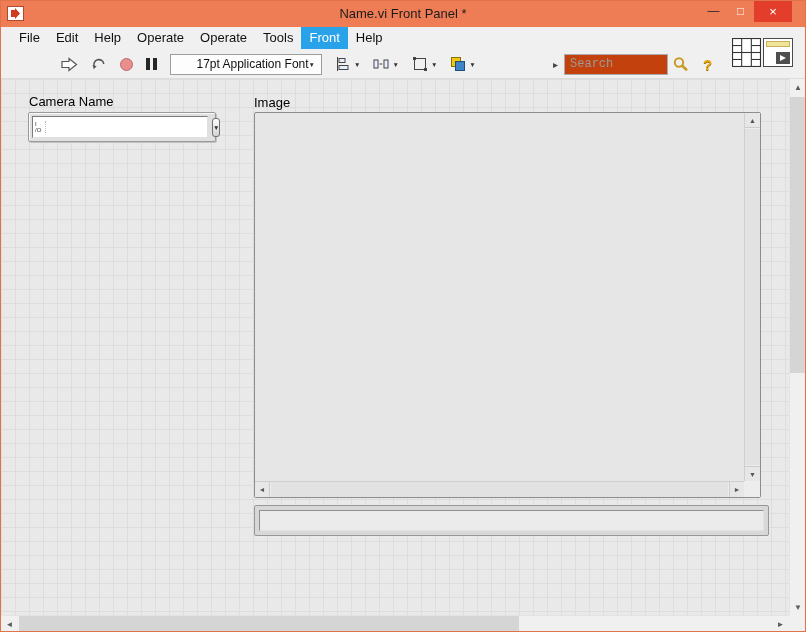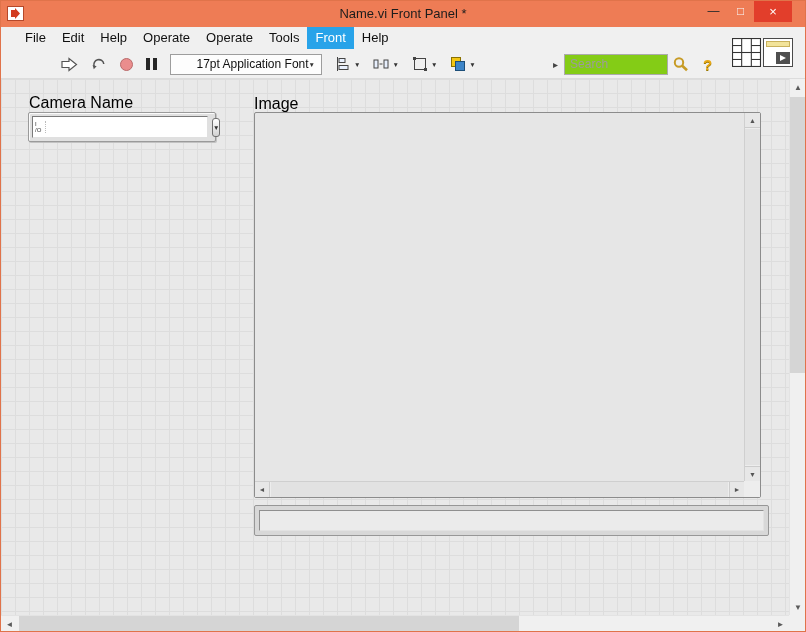--- a/index.html
+++ b/index.html
@@ -10,53 +10,53 @@
   
   .titlebar{position:absolute;left:0;top:0;width:100%;height:26px;background:#ee7c55;}
   .app-icon{position:absolute;left:6px;top:5px;width:17px;height:15px;}
   .window-title{position:absolute;left:0;top:0;width:100%;text-align:center;line-height:26px;font-size:13px;color:#1c1c1c;}
   .win-controls{position:absolute;right:13px;top:0;display:flex;}
   .win-btn{width:27px;height:21px;text-align:center;line-height:21px;font-size:12px;color:#2b2b2b;cursor:default;}
   .win-btn.max{color:#f6f6f6;font-size:12px;}
   .win-btn.close{width:38px;background:#e23e2b;color:#fff;font-size:13px;}
 
   
-  .menubar{position:absolute;left:0;top:26px;width:100%;height:22px;background:#f0f0f0;display:flex;padding-left:16px;font-size:13px;color:#101010;}
+  .menubar{position:absolute;left:0;top:26px;width:100%;height:22px;background:#f0f0f0;display:flex;padding-left:10px;font-size:13px;color:#101010;}
   .menu-item{line-height:22px;padding:0 8px;cursor:default;}
   .menu-item.active{background:#28a3e9;color:#fff;}
 
   
   .toolbar{position:absolute;left:0;top:48px;width:100%;height:30px;background:#f0f0f0;border-bottom:1px solid #dcdcdc;}
   .tb-left{position:absolute;left:60px;top:0;height:30px;display:flex;align-items:center;gap:13px;}
   .tb-btn{display:flex;align-items:center;justify-content:center;height:22px;}
   .abort-circle{width:13px;height:13px;border-radius:50%;background:#ea8d8d;border:1px solid #b96a6a;}
   .pause{display:flex;gap:3px;}
   .pause i{display:block;width:4px;height:12px;background:#262626;}
   .font-box{display:flex;align-items:center;justify-content:flex-end;width:152px;height:21px;border:1px solid #9d9d9d;background:#fdfdfd;padding:0 6px;font-size:12px;color:#111;}
   .dd-arrow{font-size:6.5px;color:#333;}
   .tool-dd{display:flex;align-items:center;gap:3px;}
   .search-cluster{position:absolute;left:552px;top:4px;display:flex;align-items:center;height:22px;}
   .overflow{font-size:10px;color:#444;margin-right:6px;}
-  .search-input{width:104px;height:21px;border:1px solid #ababab;background:#84cc16;font-size:12px;padding:0 5px;font-family:Liberation Sans, sans-serif;color:#222;outline:none;}
+  .search-input{width:104px;height:21px;border:1px solid #ababab;background:#c2410c;font-size:12px;padding:0 5px;font-family:Liberation Mono, monospace;color:#222;outline:none;}
   .search-input::placeholder{color:#9b9b9b;}
   .search-btn{width:26px;height:21px;display:flex;align-items:center;justify-content:center;}
   .help-btn{margin-left:9px;font-size:15px;font-weight:bold;color:#e8a715;text-shadow:0 1px 0 #9c7a00;}
 
   
   .icon-pane{position:absolute;left:731px;top:37px;display:flex;gap:2px;z-index:5;}
   .vi-icon{width:30px;height:29px;background:#fff;border:1px solid #4a4a4a;position:relative;}
   .vi-banner{position:absolute;left:2px;top:2px;right:2px;height:6px;background:#f2e39a;border:1px solid #c9b15c;}
   .vi-play{position:absolute;right:2px;bottom:2px;width:14px;height:12px;background:#4f4f4f;display:flex;align-items:center;justify-content:center;}
   .vi-play i{display:block;width:0;height:0;border-top:3.5px solid transparent;border-bottom:3.5px solid transparent;border-left:6px solid #fff;}
 
   
   .panel{position:absolute;left:0;top:78px;width:789px;height:537px;background:#e9e9e9;
     background-image:linear-gradient(#dddddd 1px,transparent 1px),linear-gradient(90deg,#dddddd 1px,transparent 1px);
     background-size:14px 14px;}
-  .ctl-label{position:absolute;font-size:16px;color:#000;}
+  .ctl-label{position:absolute;font-size:13px;color:#000;}
   .camera-label{left:28px;top:15px;}
   .camera-combo{position:absolute;left:27px;top:33px;width:188px;height:30px;background:#e0e0e0;border:1px solid #9a9a9a;border-radius:2px;box-shadow:1px 1px 0 #c2c2c2, inset 1px 1px 0 #fafafa;display:flex;align-items:center;padding:3px;gap:4px;}
   .combo-field{flex:1;height:22px;background:#fff;border:1px solid;border-color:#7a7a7a #e0e0e0 #e0e0e0 #7a7a7a;display:flex;align-items:center;}
   .io-glyph{width:13px;font-size:6px;line-height:6px;color:#333;white-space:pre-line;padding-left:2px;border-right:1px dotted #bbb;}
   .combo-input{flex:1;height:18px;border:none;outline:none;background:transparent;font-size:12px;font-family:inherit;padding:0 3px;color:#111;}
   .combo-dd{width:17px;height:19px;border:1px solid #707070;border-radius:3px;background:linear-gradient(#ffffff,#d2d2d2);display:flex;align-items:center;justify-content:center;}
 
   .image-label{left:253px;top:16px;}
   .image-box{position:absolute;left:253px;top:33px;width:507px;height:386px;background:#e6e6e6;border:1px solid #8c8c8c;border-radius:2px;}
   .img-vsb{position:absolute;right:0;top:0;bottom:16px;width:16px;background:#ededed;border-left:1px solid #cfcfcf;}

